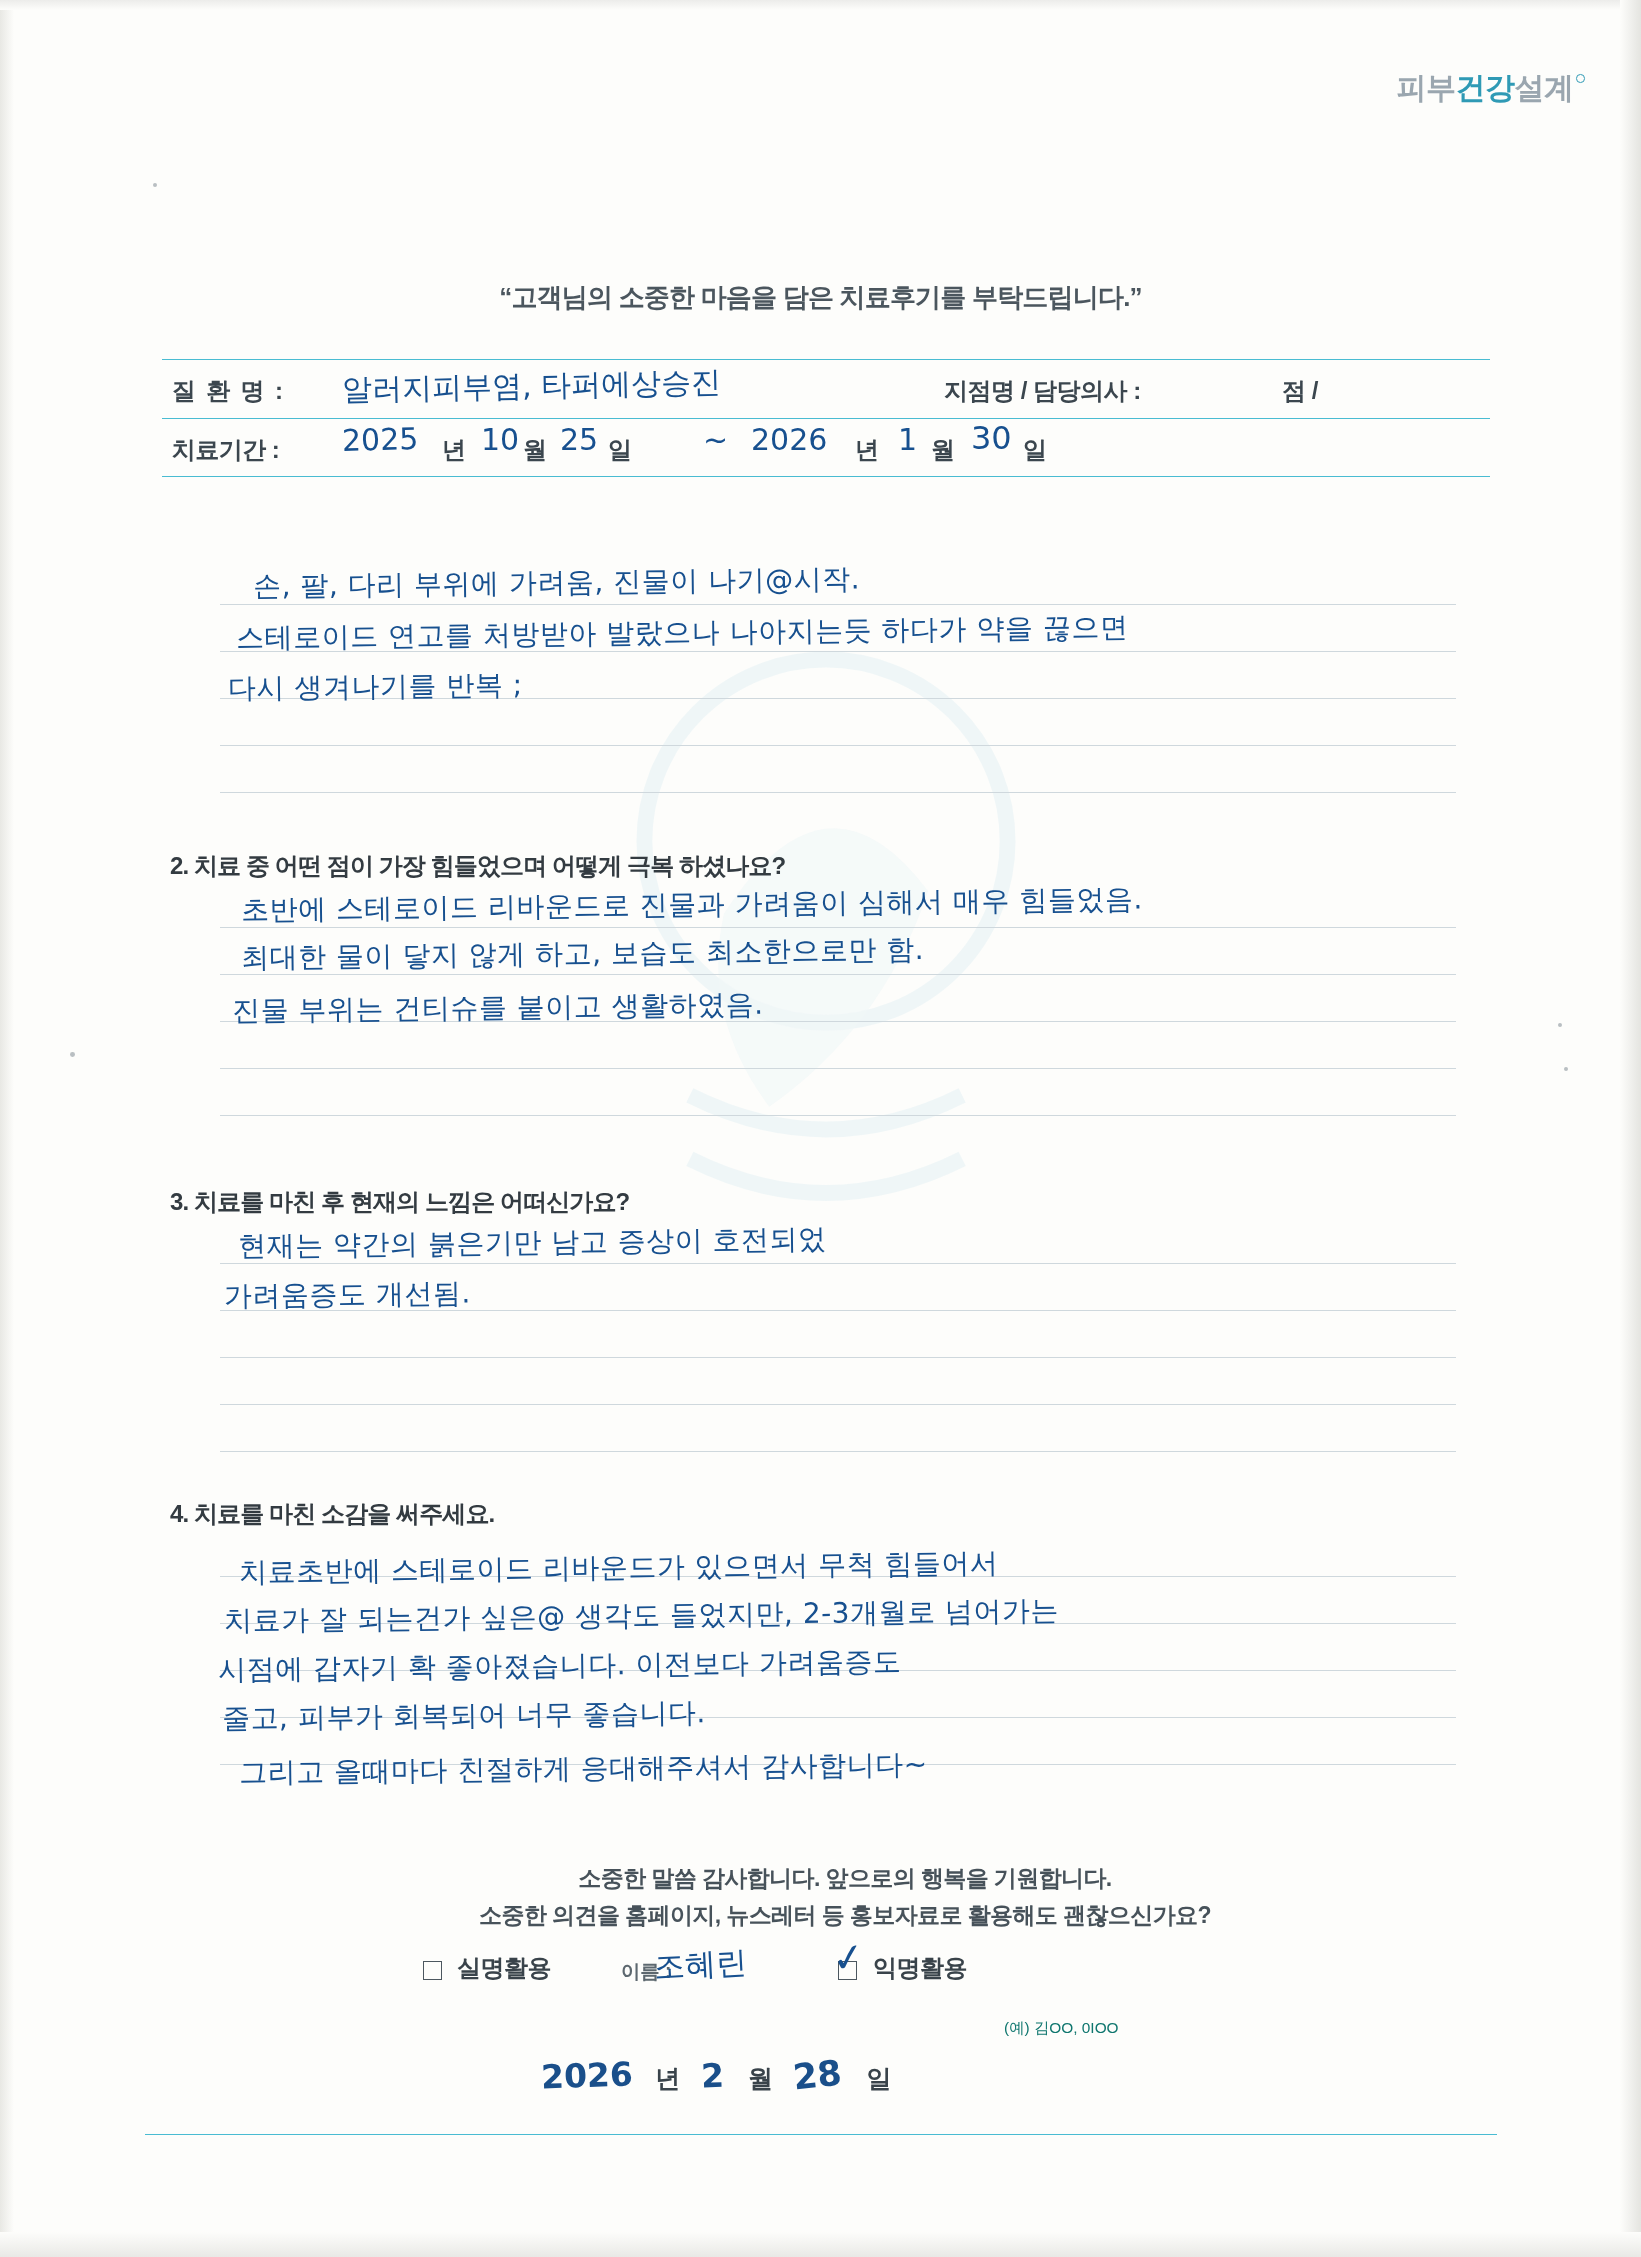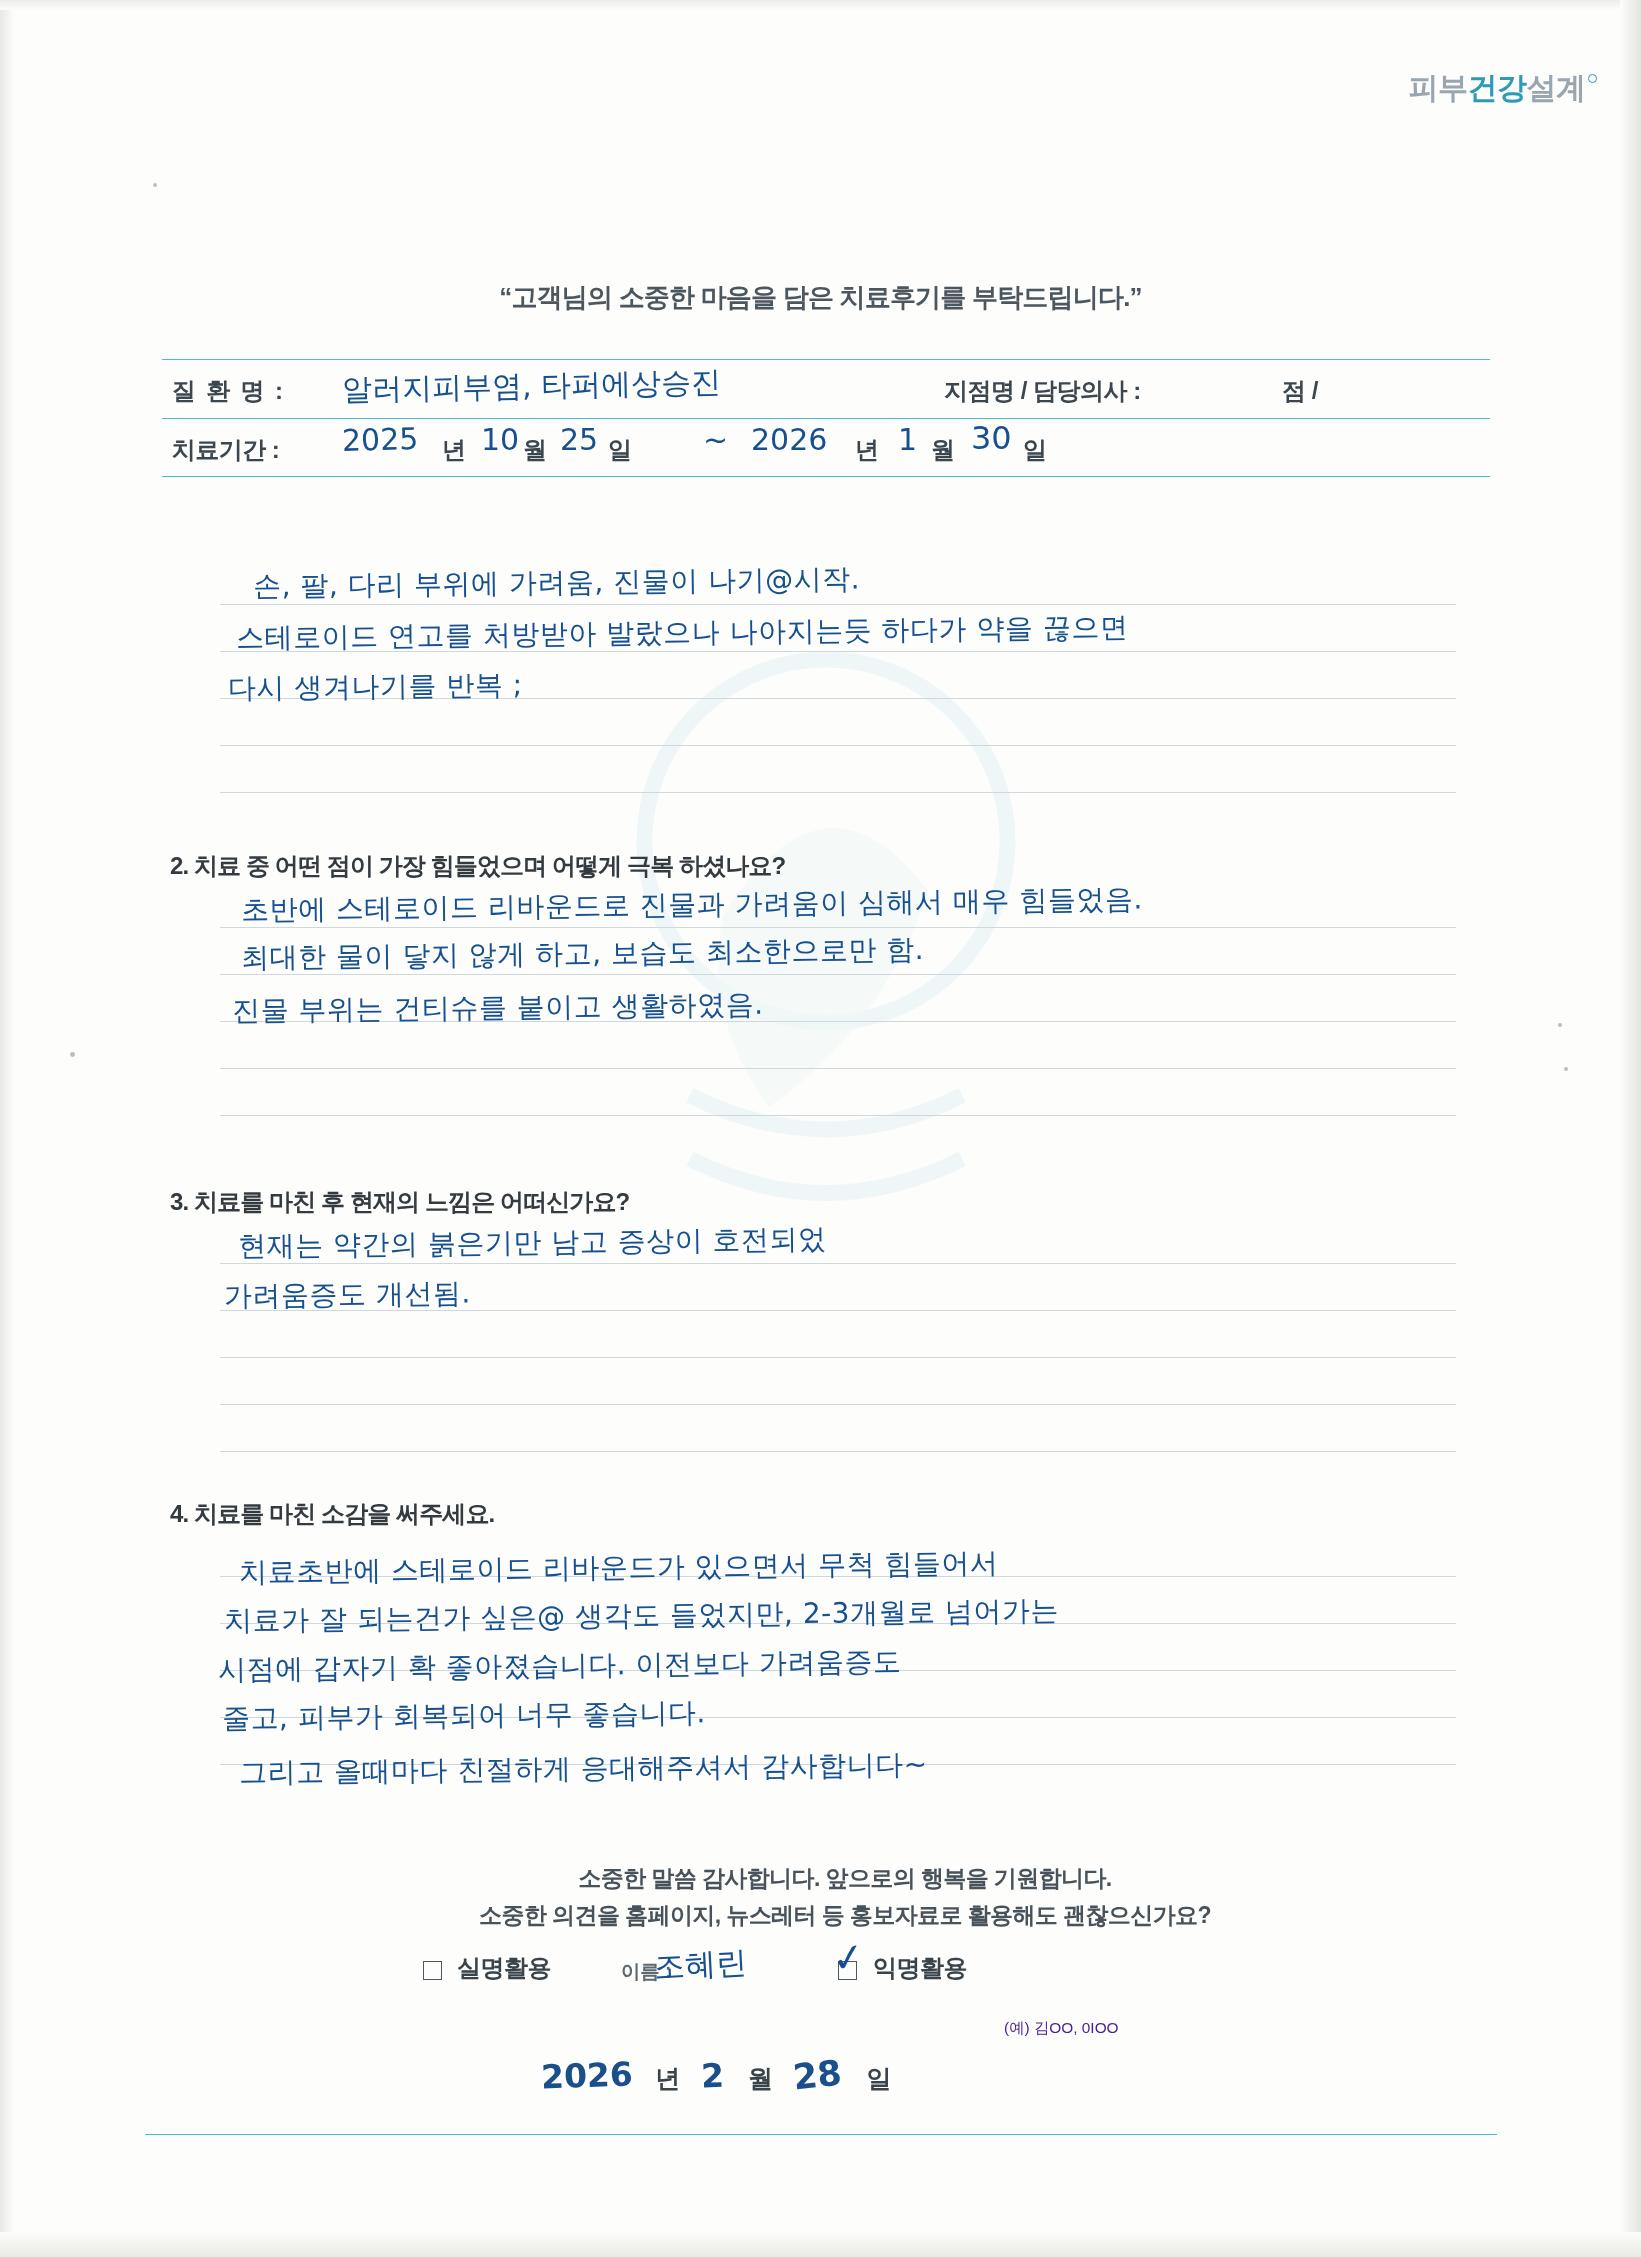--- a/index.html
+++ b/index.html
@@ -62,21 +62,21 @@
     width: 454px;
     height: 599px;
     opacity: 0.10;
     pointer-events: none;
   }
   .watermark svg { width: 100%; height: 100%; }
 
   
   .brand {
     position: absolute;
-    right: 44px;
+    right: 56px;
     top: 68px;
     font-size: 30px;
     letter-spacing: -0.5px;
     white-space: nowrap;
     color: #8d9aa4;
     font-weight: 700;
   }
   .brand .b-strong { color: #2f9ab5; }
   .brand .b-soft { color: #9aa6af; font-weight: 600; }
   .brand .b-dot {
@@ -231,21 +231,21 @@
     color: #17508f;
     font-size: 39px;
     font-family: "DejaVu Sans", sans-serif;
     transform: rotate(-8deg);
   }
   .eg {
     position: absolute;
     left: 1004px;
     top: 2018px;
     font-size: 15.4px;
-    color: #4c1d95;
+    color: #0f766e;
     white-space: nowrap;
   }
 
   .date-row {
     position: absolute;
     left: 541px;
     top: 2055px;
     font-size: 25px;
     color: #39434a;
     font-weight: 600;

